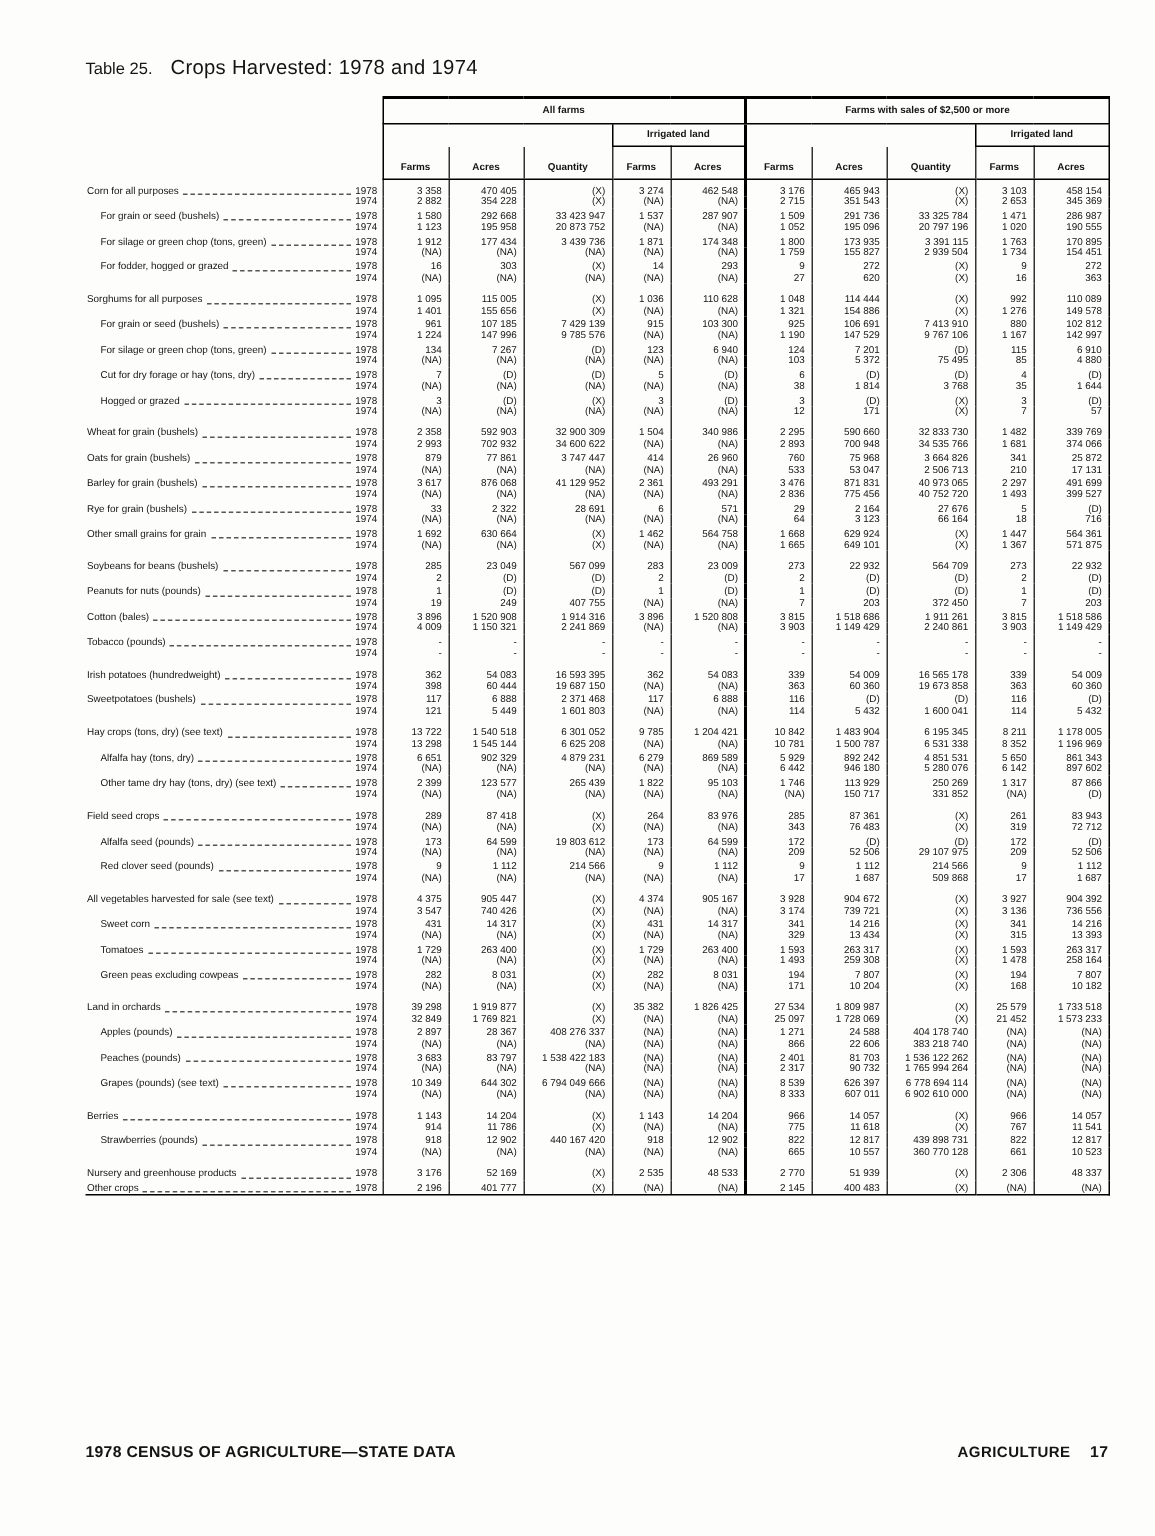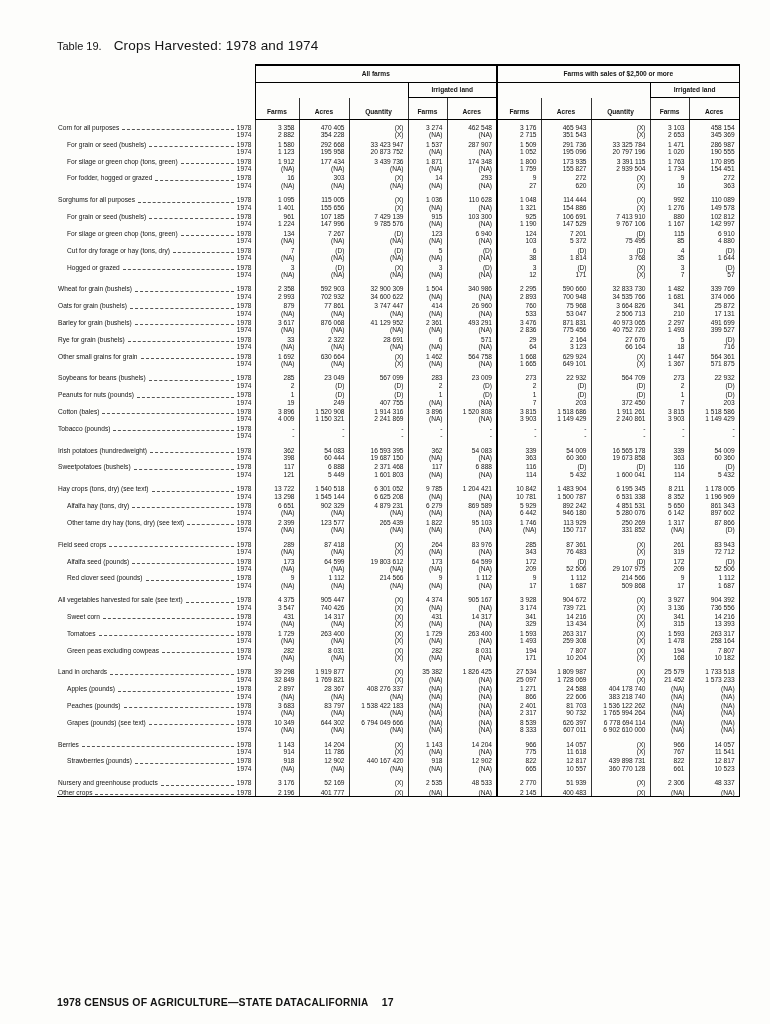--- a/index.html
+++ b/index.html
@@ -38,32 +38,32 @@
 
   td.stub{padding-left:1px}
   .lblline{display:flex;align-items:baseline}
   .lbl{white-space:nowrap}
   .ind1 .lbl{padding-left:9px}
   .leader{flex:1;border-bottom:1px dashed #555;margin:0 3px 1px 3px;height:1px;align-self:flex-end;min-width:4px}
   .leader.noline{border-bottom:none}
   .yr{white-space:nowrap;padding-right:3px}
 
   
-  .footer{position:absolute;left:57px;width:682px;top:996px;display:flex;justify-content:flex-start;align-items:baseline}
+  .footer{position:absolute;left:57px;width:682px;top:962px;display:flex;justify-content:space-between;align-items:baseline}
   .fleft{font-weight:700;font-size:10.5px;letter-spacing:.2px}
   .fright{font-weight:700;font-size:10px;letter-spacing:.3px}
   .fpage{margin-left:13px;font-size:10.5px}
 </style>
 </head>
 <body>
 
 <div class="page">
 
   <div class="title">
-    <span class="tlabel">Table 19.</span><span class="ttext">Crops Harvested:  1978 and 1974</span>
+    <span class="tlabel">Table 25.</span><span class="ttext">Crops Harvested:  1978 and 1974</span>
   </div>
 
   <div class="tblwrap">
     <table>
       <colgroup>
         <col style="width:198px">
         <col style="width:44px">
           <col style="width:50px">
           <col style="width:59px">
           <col style="width:39px">
@@ -1470,17 +1470,17 @@
             <td class="v">(NA)</td>
             <td class="v clast">(NA)</td>
           </tr>
         </tbody>
     </table>
   </div>
 
   <div class="footer">
     <span class="fleft">1978 CENSUS OF AGRICULTURE—STATE DATA</span>
     <span class="fright">
-      <span>CALIFORNIA</span><span class="fpage">17</span>
+      <span>AGRICULTURE</span><span class="fpage">17</span>
     </span>
   </div>
 
 </div>
 
 </body></html>

